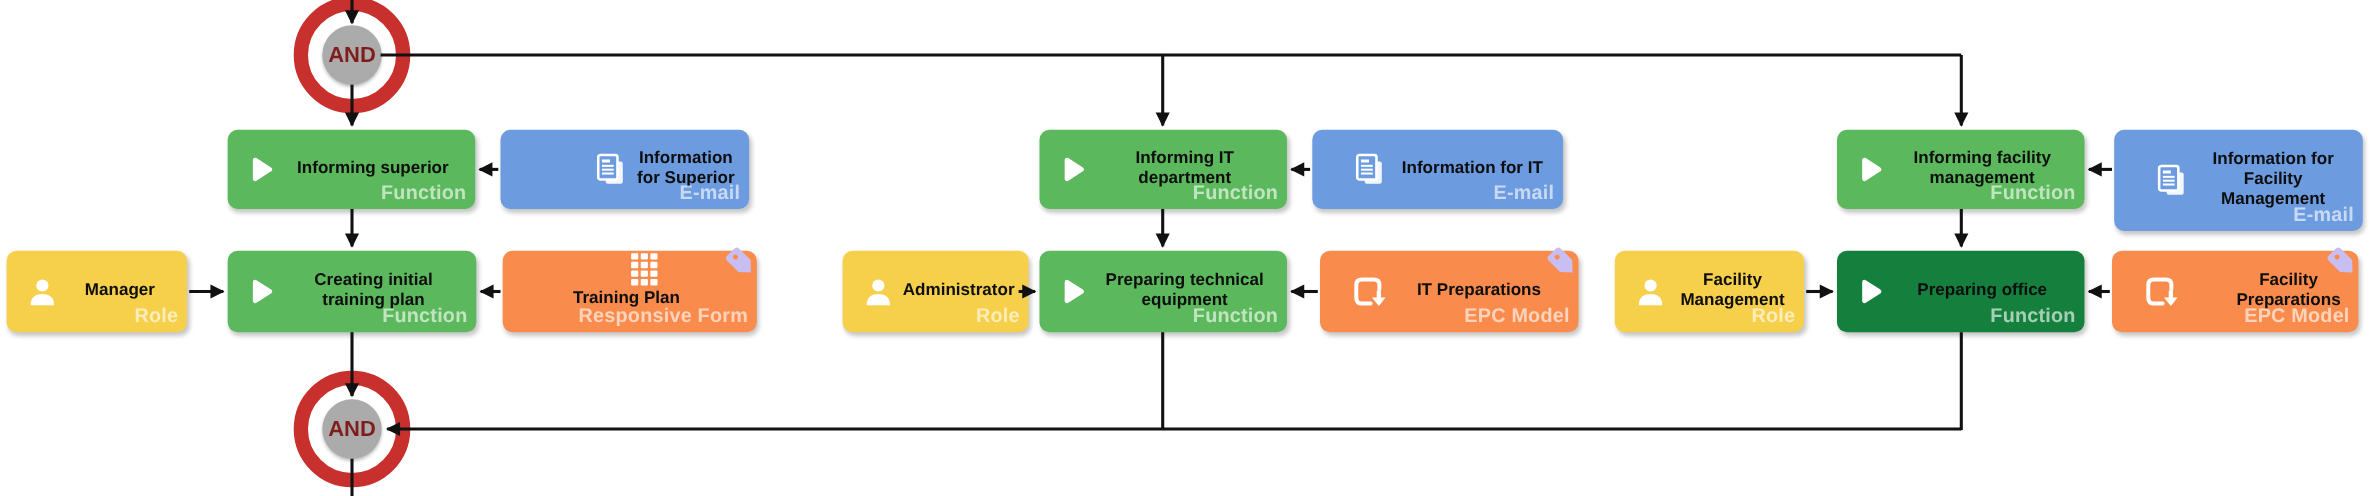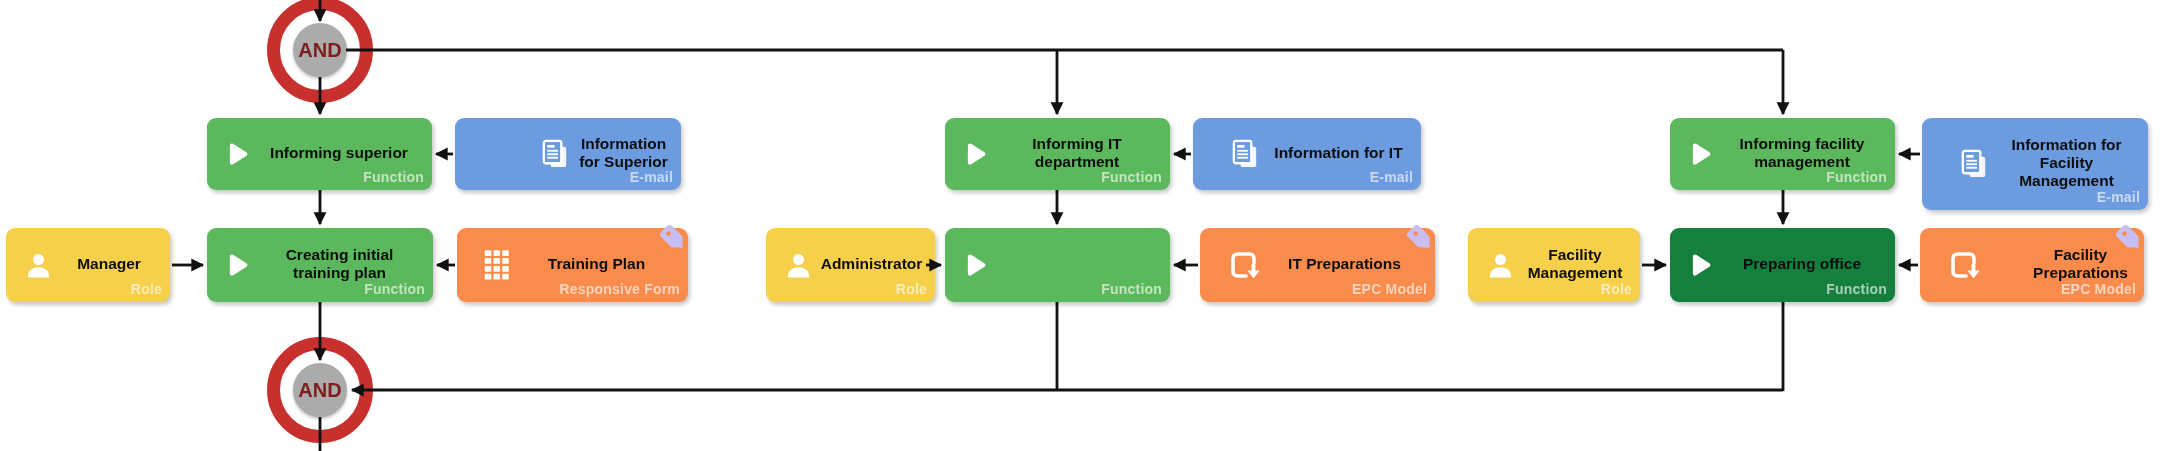--- a/index.html
+++ b/index.html
@@ -24,21 +24,21 @@
     z-index:1;
   }
   .node-icon{flex:0 0 auto;display:flex;align-items:center;margin-left:15px;}
   .kind-email .node-icon{margin-left:36px;}
   .kind-form  .node-icon{margin-left:26px;}
   .kind-epc   .node-icon{margin-left:28px;}
   .kind-role  .node-icon{margin-left:17px;}
   .node-label{flex:1 1 auto;text-align:center;padding:0 12px 2px 6px;}
   .node-type{
     position:absolute;right:8px;bottom:4px;
-    font-size:14px;font-weight:bold;
+    font-size:18px;font-weight:bold;
     color:rgba(255,255,255,.62);
     letter-spacing:.2px;
   }
   .node-tag{position:absolute;top:-7px;right:-8px;width:40px;height:40px;}
   .gateway{
     position:absolute;
     width:106px;height:106px;
     border-radius:50%;
     background:#fff;
     box-sizing:border-box;
@@ -170,21 +170,21 @@
     </div>
     <div class="node kind-function" style="left: 207px; top: 228px; width: 226px; height: 74px; background: rgb(92, 184, 92);">
       <span class="node-icon">
         <svg width="30" height="30" viewBox="0 0 24 24">
           <path d="M8 5.2 L18.6 12 L8 18.8 Z" fill="#fff" stroke="#fff" stroke-width="3.4" stroke-linejoin="round" stroke-linecap="round"></path>
         </svg>
       </span>
       <span class="node-label">Creating initial training plan</span>
       <span class="node-type">Function</span>
     </div>
-    <div class="node kind-form" style="left: 457px; top: 228px; width: 231px; height: 74px; background: rgb(249, 140, 77);">
+    <div class="node kind-form" style="left: 457px; top: 228px; width: 231px; height: 74px; background: rgb(249, 140, 77); flex-direction: column;">
       <span class="node-icon">
         <svg width="28" height="34" viewBox="0 0 32 38">
           <rect x="2" y="2" width="7.4" height="6.6" rx="1" fill="#fff"></rect>
           <rect x="12" y="2" width="7.4" height="6.6" rx="1" fill="#fff"></rect>
           <rect x="22" y="2" width="7.4" height="6.6" rx="1" fill="#fff"></rect>
           <rect x="2" y="11" width="7.4" height="6.6" rx="1" fill="#fff"></rect>
           <rect x="12" y="11" width="7.4" height="6.6" rx="1" fill="#fff"></rect>
           <rect x="22" y="11" width="7.4" height="6.6" rx="1" fill="#fff"></rect>
           <rect x="2" y="20" width="7.4" height="6.6" rx="1" fill="#fff"></rect>
           <rect x="12" y="20" width="7.4" height="6.6" rx="1" fill="#fff"></rect>
@@ -212,20 +212,21 @@
       </span>
       <span class="node-label">Administrator</span>
       <span class="node-type">Role</span>
     </div>
     <div class="node kind-function" style="left: 945px; top: 228px; width: 225px; height: 74px; background: rgb(92, 184, 92);">
       <span class="node-icon">
         <svg width="30" height="30" viewBox="0 0 24 24">
           <path d="M8 5.2 L18.6 12 L8 18.8 Z" fill="#fff" stroke="#fff" stroke-width="3.4" stroke-linejoin="round" stroke-linecap="round"></path>
         </svg>
       </span>
+      <span class="node-label">Preparing technical equipment</span>
       <span class="node-type">Function</span>
     </div>
     <div class="node kind-epc" style="left: 1200px; top: 228px; width: 235px; height: 74px; background: rgb(249, 140, 77);">
       <span class="node-icon">
         <svg width="32" height="32" viewBox="0 0 32 32">
           <path d="M18 27 H10 Q5 27 5 22 V10 Q5 5 10 5 H21 Q26 5 26 10 V14" fill="none" stroke="#fff" stroke-width="3.6" stroke-linecap="round"></path>
           <rect x="23.6" y="15" width="3.8" height="7" fill="#fff"></rect>
           <path d="M19.3 21.5 H31.7 L25.5 29.2 Z" fill="#fff"></path>
         </svg>
       </span>

